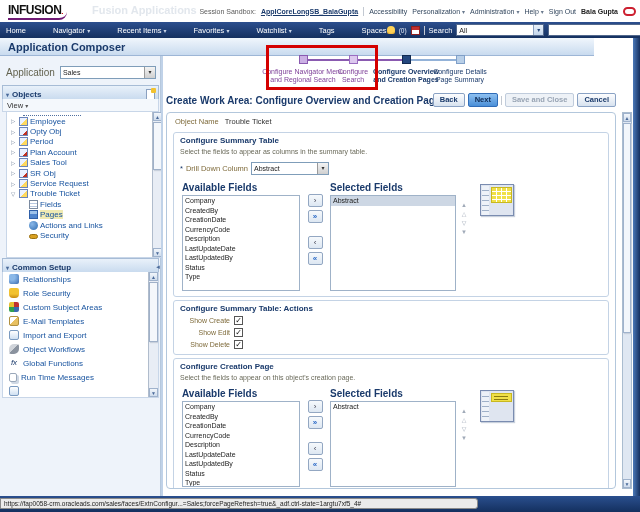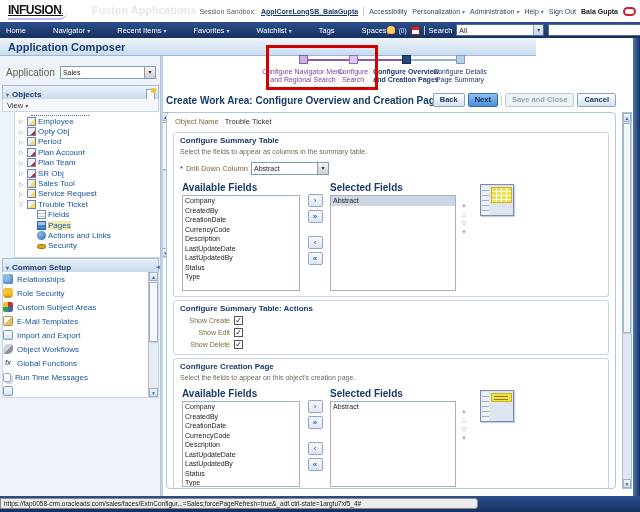--- a/index.html
+++ b/index.html
@@ -3,21 +3,21 @@
 <meta charset="utf-8">
 <style>
   * { margin:0; padding:0; box-sizing:border-box; }
   html,body { width:640px; height:512px; overflow:hidden; }
   body { font-family:"Liberation Sans", sans-serif; background:#fff; }
   .window { position:relative; width:640px; height:512px; background:#fff; overflow:hidden; }
 
   
   .hdr { position:absolute; left:0; top:0; width:640px; height:22px; background:#fff; }
   .logo { position:absolute; left:8px; top:3px; font-size:12px; font-weight:bold; letter-spacing:-0.5px; color:#111;
-          border-bottom:2px solid #c4b5fd; border-radius:0 0 8px 0; padding:0 4px 1px 0;text-decoration:underline; }
+          border-bottom:2px solid #701a75; border-radius:0 0 8px 0; padding:0 4px 1px 0; }
   .logo .reddot { color:#c00; font-size:8px; }
   .ghost { position:absolute; left:92px; top:4px; font-size:11px; font-weight:bold; color:#e2e7ed; }
   .hdr-right { position:absolute; right:4px; top:0; height:22px; display:flex; align-items:center; gap:5px; font-size:7px; color:#3a4a5a; }
   .sess-label { color:#5a5a5a; }
   .sess-value { color:#1a3a6b; font-weight:bold; text-decoration:underline; cursor:pointer; }
   .vsep { border-left:1px solid #c3c9d2; height:9px; }
   .hlink { color:#33475e; cursor:pointer; white-space:nowrap; }
   .caret { font-size:6px; color:#6a7a8e; }
   .user { font-weight:bold; color:#222; }
   .chat-icon { width:13px; height:9px; border:2px solid #cc2030; border-radius:5px; background:#fff; }
@@ -33,40 +33,40 @@
   .alert-count { color:#e8eef8; font-size:6.5px; }
   .cal-icon { width:9px; height:9px; border:1px solid #902020; background:linear-gradient(#c23030 0 3px,#fff 3px); }
   .nav-select { width:88px; height:12px; background:#fff; border:1px solid #52688c; display:flex; align-items:center; color:#222; font-size:7px; }
   .nav-select .val { flex:1; padding-left:2px; }
   .nav-select .arw { width:10px; height:100%; background:linear-gradient(#e9f1fa,#c3d6ec); border-left:1px solid #8aa0c0; color:#24477e; font-size:6px; text-align:center; line-height:10px; }
   .nav-input { width:104px; height:12px; border:1px solid #52688c; background:#fff; font-size:7px; padding:0 2px; }
   .go-icon { width:0; height:0; border-top:4px solid transparent; border-bottom:4px solid transparent; border-left:6px solid #e8a93a; }
   .adv-icon { width:8px; height:8px; background:linear-gradient(135deg,#e8a93a 50%,#3a6ab0 50%); border-radius:2px; }
 
   
-  .appbar { position:absolute; left:0; top:38px; width:536px; height:18px;
+  .appbar { position:absolute; left:0; top:38px; width:594px; height:18px;
             background:linear-gradient(#f0f6fc,#c9dbef); border-bottom:1px solid #9db6d6; }
   .appbar-title { position:absolute; left:8px; top:3px; font-size:11px; font-weight:bold; color:#1a3a6b; }
 
   
   .sidebar { position:absolute; left:0; top:56px; width:161px; height:440px; background:#eef3fa; border-right:1px solid #b6c8dd; }
   .app-row { position:absolute; left:6px; top:9px; width:150px; height:14px; display:flex; align-items:center; gap:5px; }
   .app-label { font-size:10px; color:#63634f; }
   .select { height:13px; background:#fff; border:1px solid #7f9db9; display:flex; align-items:center; font-size:7px; color:#222; }
   .select .val { flex:1; padding-left:2px; white-space:nowrap; overflow:hidden; }
   .select .arw { width:11px; height:100%; background:linear-gradient(#f4f4f4,#cfcfcf); border-left:1px solid #9a9a9a; font-size:6px; color:#333; text-align:center; line-height:11px; }
   .sales-select { width:100px; }
   .panel-hdr { position:absolute; left:2px; width:157px; height:14px; background:linear-gradient(#e9f1fa,#c2d6ec);
                border:1px solid #a7bcd6; display:flex; align-items:center; font-size:8px; font-weight:bold; color:#1a3a6b; padding:8px 3px; gap:3px; }
   .panel-hdr .exp { font-size:6px; color:#4a6a9a; }
   .new-icon { margin-left:auto; width:9px; height:11px; background:#fff; border:1px solid #8aa0c0; position:relative; }
   .new-icon::after { content:""; position:absolute; right:-2px; top:-2px; width:5px; height:5px; background:#f2c230; border-radius:1px; }
   .view-bar { position:absolute; left:2px; top:43px; width:157px; height:13px; background:#f4f8fc; border:1px solid #c8d6e8; border-top:none;
               display:flex; align-items:center; font-size:7.5px; color:#333; padding-left:4px; gap:2px; }
-  .tree { position:absolute; left:14px; top:56px; width:157px; height:146px; background:#fff; border:1px solid #c8d6e8; border-top:none; overflow:hidden;padding-left:38px; }
+  .tree { position:absolute; left:6px; top:56px; width:157px; height:146px; background:#fff; border:1px solid #c8d6e8; border-top:none; overflow:hidden;padding-left:38px; }
   .tree-inner { position:absolute; left:0; top:0; width:145px; }
   .tree-stub { height:4px; overflow:hidden; border-bottom:1px dotted #5070a0; width:58px; margin-left:16px; }
   .tree-row { display:flex; align-items:center; height:10.4px; padding-left:4px; gap:2px; cursor:pointer; }
   .tree-row.child { padding-left:22px; }
   .tw { font-size:5.5px; color:#7a8aa0; width:6px; }
   .tree-label { font-size:8px; color:#1a55a0; white-space:nowrap; }
   .tree-label.hl { background:#f0eab2; }
   .oi { width:9px; height:9px; border:1px solid #6a84b8; background:linear-gradient(135deg,#eaf1ff 55%,#ffd95e 55%); }
   .oi.plain { background:linear-gradient(135deg,#eaf1ff 70%,#c03020 70%); }
   .ci { width:9px; height:9px; }
@@ -74,21 +74,21 @@
   .pages-icon { border:1px solid #2f5fa8; background:linear-gradient(#9ec2ea 0 3px,#4f84cc 3px); }
   .actions-icon { border-radius:50%; background:radial-gradient(circle at 35% 35%, #8ab8e8, #2f6cb0); }
   .security-icon { height:5px; margin-top:2px; background:#d8a020; border:1px solid #9a7010; border-radius:3px; }
   .vscroll { position:absolute; right:0; top:0; width:10px; height:100%; background:#e8edf5; border-left:1px solid #b0bccc; }
   .vscroll .sa { position:absolute; left:0; width:9px; height:9px; background:linear-gradient(#f2f6fb,#cfdcec); border:1px solid #9fb2cc; font-size:5px; color:#4a6a9a; text-align:center; line-height:8px; }
   .vscroll .sa.up { top:0; }
   .vscroll .sa.dn { bottom:0; }
   .vscroll .thumb { position:absolute; left:0; width:9px; background:#f4f7fb; border:1px solid #9fb0c8; }
   .common-hdr { top:202px; }
   .common-list { position:absolute; left:2px; top:216px; width:157px; height:126px; background:#fff; border:1px solid #c8d6e8; border-top:none; overflow:hidden; }
-  .cs-row { display:flex; align-items:center; height:14px; gap:4px; cursor:pointer; }
+  .cs-row { display:flex; align-items:center; height:14px; padding-left:6px; gap:4px; cursor:pointer; }
   .cs-label { font-size:8px; color:#1a55a0; white-space:nowrap; }
   .csi { width:10px; height:10px; border-radius:2px; }
   .relationships-icon { background:radial-gradient(circle at 30% 30%, #8ab8e8 30%, #3a6ab0); }
   .role-security-icon { background:linear-gradient(#f2c230 60%,#c88a10); border-radius:2px 2px 40% 40%; }
   .subject-areas-icon { background:conic-gradient(#c03030 0 25%, #3a6ab0 0 50%, #30a050 0 75%, #e8c030 0); }
   .email-icon { background:linear-gradient(135deg,#fff 50%,#e8c060 50%); border:1px solid #b09040; }
   .import-export-icon { background:linear-gradient(#fff,#cfe0f2); border:1px solid #7a9ac0; }
   .workflows-icon { background:linear-gradient(135deg,#d0d4da 50%,#8a929e 50%); border-radius:50% 2px 50% 2px; }
   .functions-icon { font-size:8px; font-style:italic; color:#1a3a6b; text-align:center; line-height:10px; }
   .messages-icon { background:#fff; border:1px solid #9aa8ba; box-shadow:2px 2px 0 #cfd8e4; width:8px; height:9px; }
@@ -266,32 +266,27 @@
             <span class="oi"></span>
             <span class="tree-label">Period</span>
           </div>
         <div class="tree-row">
             <span class="tw">▷</span>
             <span class="oi plain"></span>
             <span class="tree-label">Plan Account</span>
           </div>
         <div class="tree-row">
             <span class="tw">▷</span>
-            <span class="oi plain"></span>
-            <span class="tree-label">Plan Team</span>
+            <span class="oi"></span>
+            <span class="tree-label">Sales Tool</span>
           </div>
         <div class="tree-row">
             <span class="tw">▷</span>
             <span class="oi plain"></span>
             <span class="tree-label">SR Obj</span>
-          </div>
-        <div class="tree-row">
-            <span class="tw">▷</span>
-            <span class="oi"></span>
-            <span class="tree-label">Sales Tool</span>
           </div>
         <div class="tree-row">
             <span class="tw">▷</span>
             <span class="oi"></span>
             <span class="tree-label">Service Request</span>
           </div>
         <div class="tree-row">
             <span class="tw">▽</span>
             <span class="oi"></span>
             <span class="tree-label">Trouble Ticket</span>

